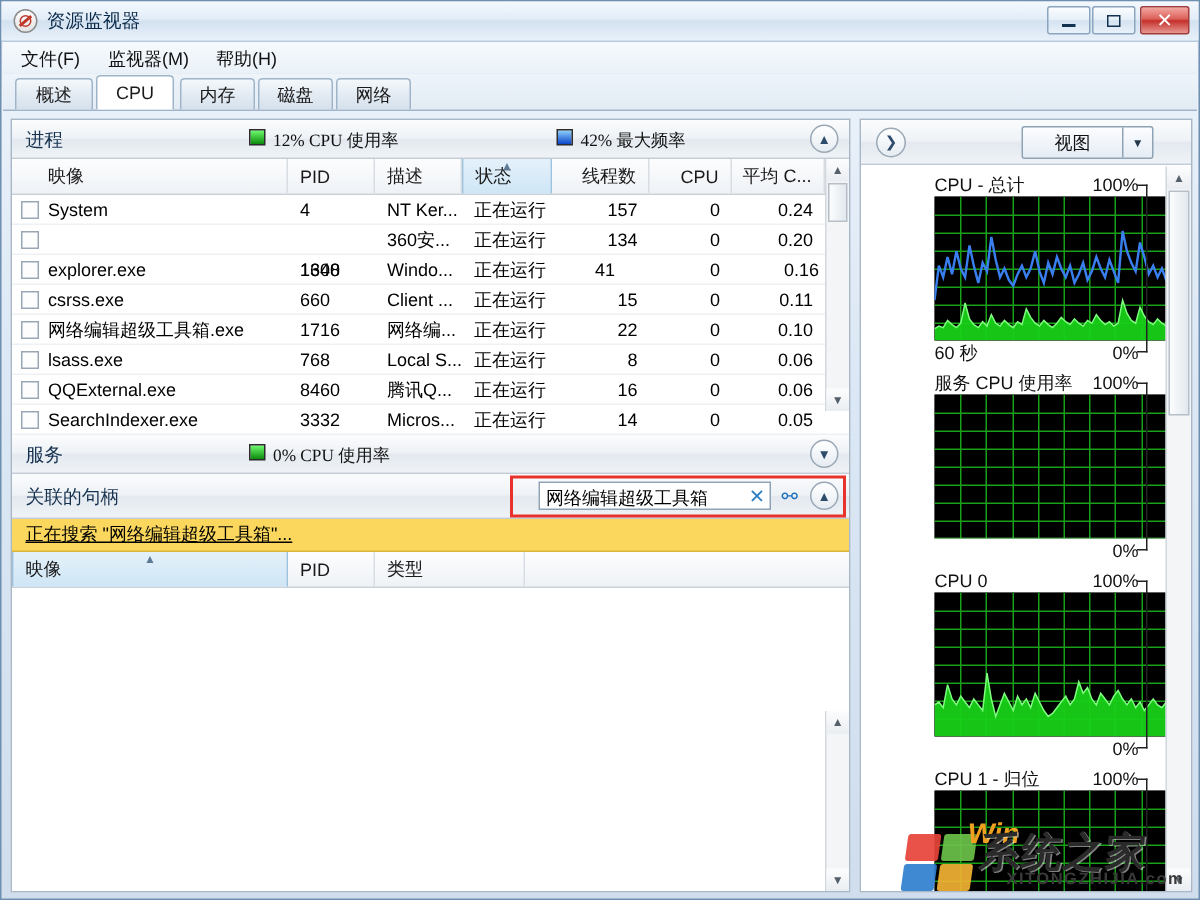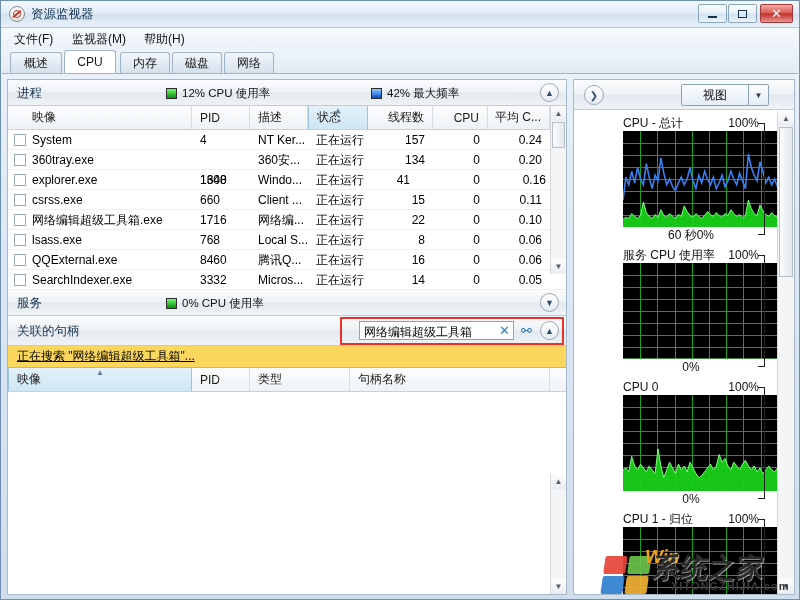--- a/index.html
+++ b/index.html
@@ -102,22 +102,22 @@
   
   .sec-head{
     position:relative;height:26px;box-sizing:border-box;
     background:linear-gradient(180deg,#fbfcfd 0%,#eef2f6 48%,#e3e9ef 52%,#eff3f7 100%);
     border-bottom:1px solid #c3ccd6;
   }
   .sec-title{
     position:absolute;left:9px;top:5px;font-size:12.5px;color:#16324f;
   }
   .legend{
-    position:absolute;top:6px;display:flex;align-items:center;gap:5px;
-    font-size:11.5px;color:#111;white-space:nowrap;
+    position:absolute;top:6px;display:flex;gap:5px;
+    font-size:11.5px;color:#111;white-space:nowrap;font-family:Liberation Serif, serif;
   }
   .swatch{width:11px;height:11px;display:inline-block;border:1px solid #2b2b2b;box-sizing:border-box;}
   .sw-green{background:linear-gradient(180deg,#6dfb6d,#0c8a0c);}
   .sw-blue{background:linear-gradient(180deg,#8fd0ff,#0a46c8);}
   .chev{
     position:absolute;right:7px;top:3px;width:19px;height:19px;border-radius:50%;
     border:1px solid #9aa8b6;box-sizing:border-box;
     background:linear-gradient(180deg,#ffffff,#e6ecf2);
     display:flex;align-items:center;justify-content:center;
     font-size:9px;color:#2d4b6b;
@@ -237,21 +237,21 @@
     position:relative;margin-left:9px;width:172px;height:96px;
     background:#000;box-sizing:border-box;
   }
   .gcanvas svg{display:block;}
   .gbracket{
     position:absolute;right:14px;top:8px;width:7px;
     border:1px solid #222;border-left:none;box-sizing:border-box;
   }
   .gfoot{
     position:relative;height:16px;font-size:12px;color:#111;
-    padding:0 2px 0 9px;display:flex;justify-content:center;align-items:center;
+    padding:0 2px 0 9px;display:flex;justify-content:space-between;align-items:center;
     white-space:nowrap;
   }
   .gmin{padding-right:18px;}
   
   #watermark{
     position:absolute;left:598px;top:543px;width:200px;height:55px;
     pointer-events:none;
   }
   #wm-logo{
     position:absolute;left:4px;top:12px;width:46px;height:38px;
@@ -346,21 +346,20 @@
           <div class="cell" style="left: 0px; width: 184px; padding-left: 24px; box-sizing: border-box;">System</div>
           <div class="cell" style="left: 184px; width: 58px; padding-left: 8px; box-sizing: border-box;">4</div>
           <div class="cell" style="left: 242px; width: 58px; padding-left: 8px; box-sizing: border-box;">NT Ker...</div>
           <div class="cell" style="left: 300px; width: 60px; padding-left: 8px; box-sizing: border-box;">正在运行</div>
           <div class="cell r" style="left: 360px; width: 65px; padding-right: 8px; box-sizing: border-box;">157</div>
           <div class="cell r" style="left: 425px; width: 55px; padding-right: 8px; box-sizing: border-box;">0</div>
           <div class="cell r" style="left: 480px; width: 62px; padding-right: 8px; box-sizing: border-box;">0.24</div>
         </div>
         <div class="row">
           <div class="cbx"></div>
-          <div class="cell" style="left: 0px; width: 184px; padding-left: 24px; box-sizing: border-box;">360tray.exe</div>
           <div class="cell" style="left: 184px; width: 58px; padding-left: 8px; box-sizing: border-box; margin-top: 20px;">1308</div>
           <div class="cell" style="left: 242px; width: 58px; padding-left: 8px; box-sizing: border-box;">360安...</div>
           <div class="cell" style="left: 300px; width: 60px; padding-left: 8px; box-sizing: border-box;">正在运行</div>
           <div class="cell r" style="left: 360px; width: 65px; padding-right: 8px; box-sizing: border-box;">134</div>
           <div class="cell r" style="left: 425px; width: 55px; padding-right: 8px; box-sizing: border-box;">0</div>
           <div class="cell r" style="left: 480px; width: 62px; padding-right: 8px; box-sizing: border-box;">0.20</div>
         </div>
         <div class="row">
           <div class="cbx"></div>
           <div class="cell" style="left: 0px; width: 184px; padding-left: 24px; box-sizing: border-box;">explorer.exe</div>
@@ -457,21 +456,20 @@
       <span id="searching-text">正在搜索 "网络编辑超级工具箱"...</span>
     </div>
 
     <div class="tbl-head">
       <div class="th sorted" style="left:0;width:184px;padding-left:8px;">
         <span class="sortarrow">▲</span>
         <span>映像</span>
       </div>
       <div class="th" style="left:184px;width:58px;padding-left:8px;">PID</div>
       <div class="th" style="left:242px;width:100px;padding-left:8px;">类型</div>
-      <div class="th" style="left:342px;width:200px;padding-left:8px;">句柄名称</div>
     </div>
 
     <div id="handles-body" style="position:relative;height:160px;background:#fff;"></div>
 
     <div class="vscroll" style="left:542px;top:394px;height:120px;">
       <div class="arrow" style="top:0;">▲</div>
       <div class="arrow" style="bottom:0;">▼</div>
     </div>
   </div>
 

